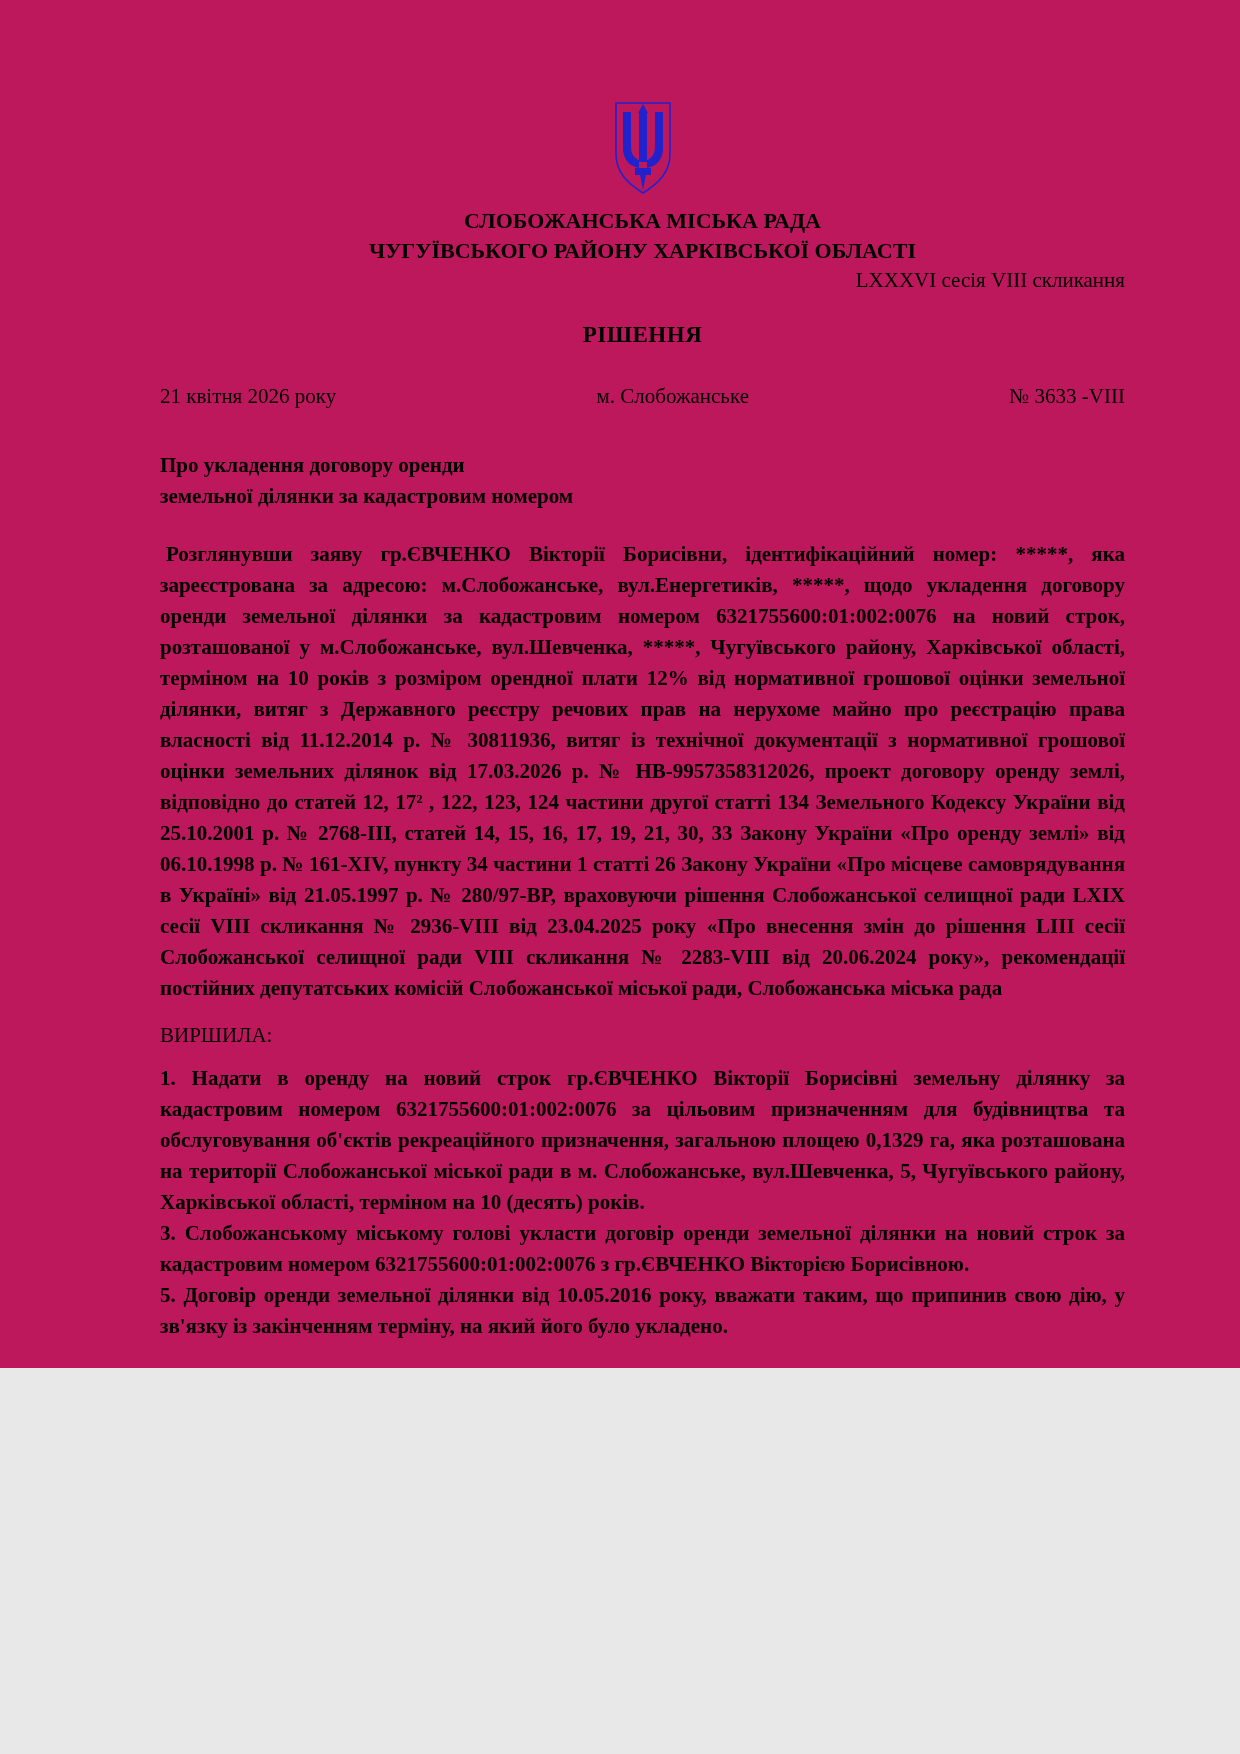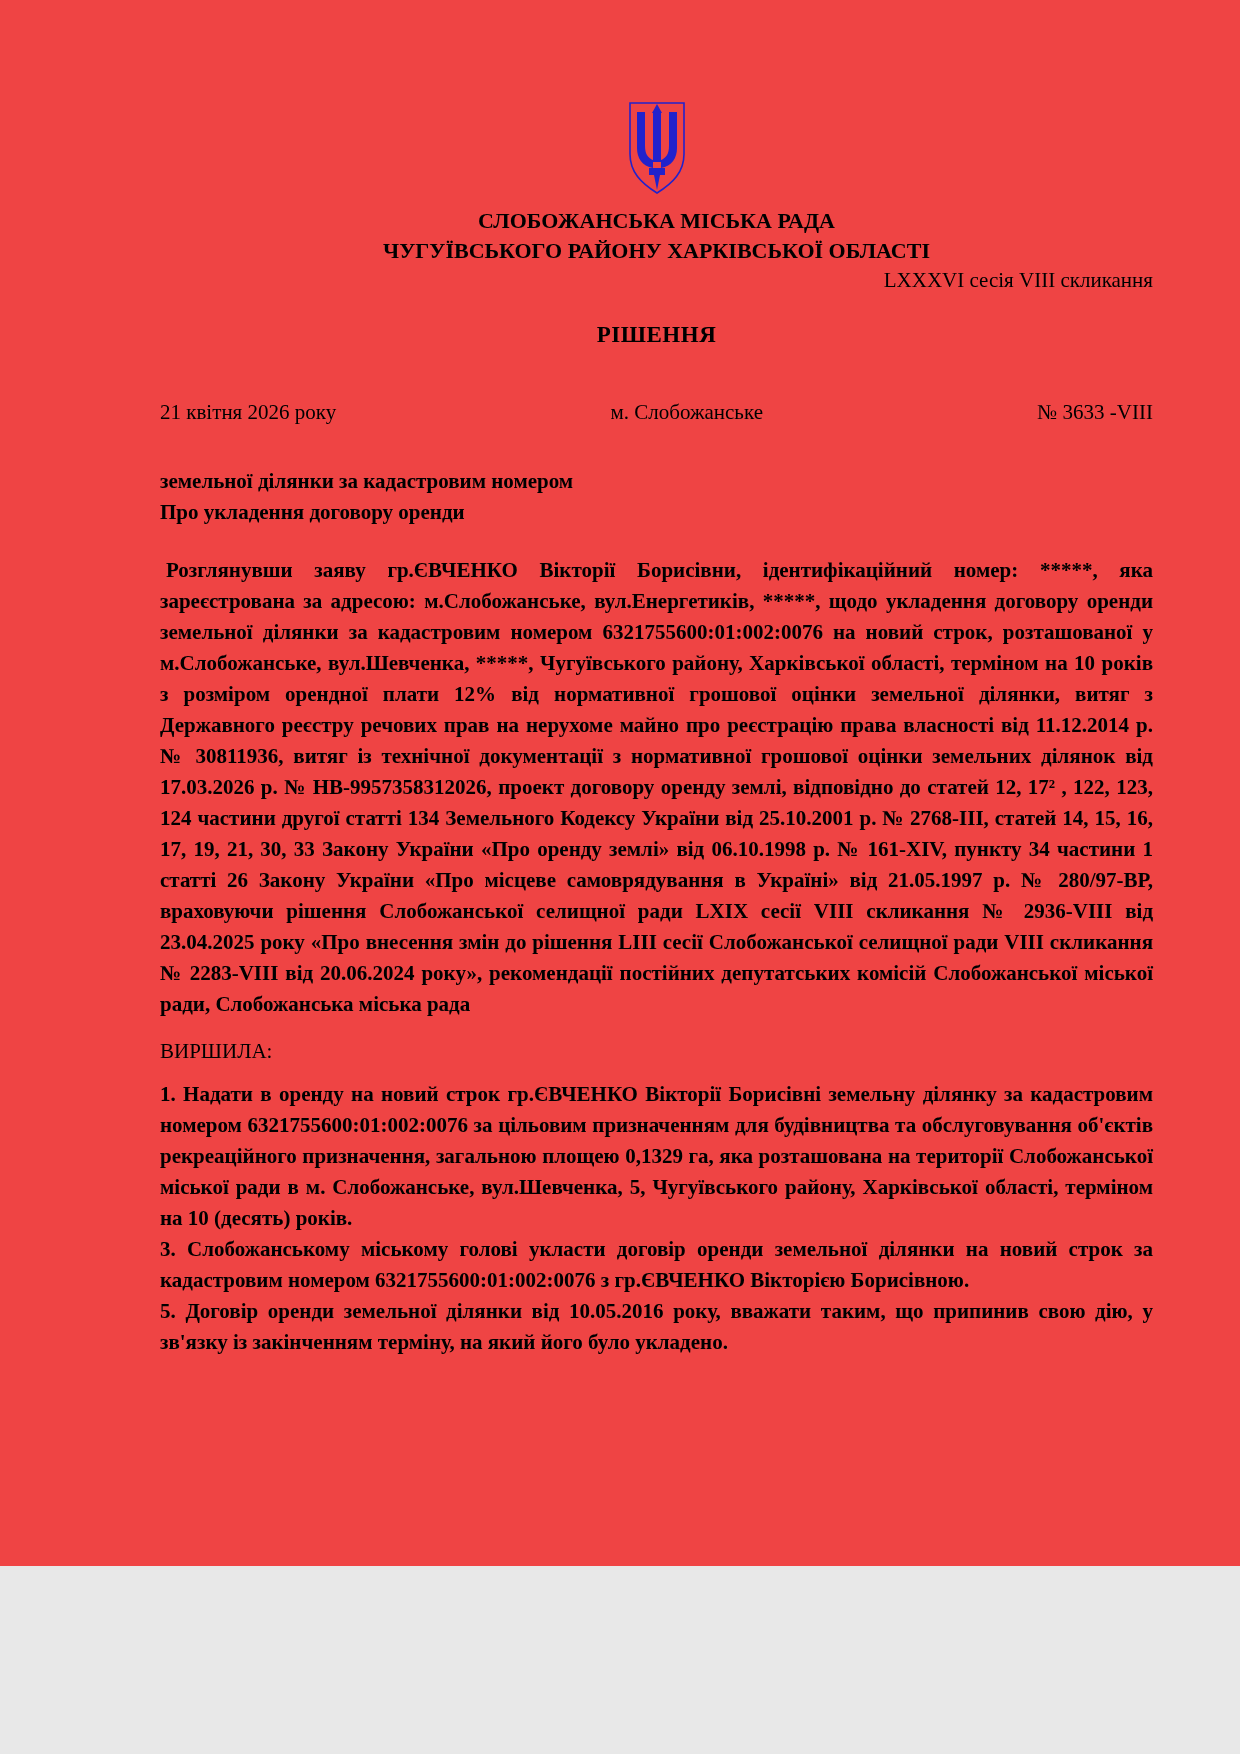--- a/index.html
+++ b/index.html
@@ -1,41 +1,41 @@
 <!DOCTYPE html>
 <html lang="uk"><head>
 <meta charset="utf-8">
 <style>
   html,body { margin:0; padding:0; background:#e8e8e8; }
   .page {
     position:relative;
-    width:1240px; height:1566px;
+    width:1240px; height:1368px;
     margin:0 auto;
-    background:#ef4444;
+    background:#be185d;
     color:#000000;
     font-family:"Liberation Serif","DejaVu Serif",serif;
     box-sizing:border-box;
-    padding:100px 87px 40px 160px;
+    padding:100px 115px 40px 160px;
     overflow:hidden;
   }
   .emblem { width:66px; margin:0 auto 10px auto; }
   .emblem svg { display:block; width:66px; height:96px; }
   .org-line1, .org-line2 {
     text-align:center; font-weight:bold; font-size:22px; line-height:30px;
   }
   .session-line {
     text-align:right; font-weight:normal; font-size:21px; line-height:28px;
   }
   .doc-title {
     text-align:center; font-weight:bold; font-size:23px; line-height:30px;
     margin-top:26px; letter-spacing:0.5px;
   }
   .meta-row {
     display:flex; justify-content:space-between; align-items:baseline;
-    margin-top:48px; font-size:21px; line-height:28px; font-weight:normal;
+    margin-top:32px; font-size:21px; line-height:28px; font-weight:normal;
   }
   .subject-block {
     margin-top:40px; font-weight:bold; font-size:21px; line-height:31px;
   }
   .body-par {
     margin:0; font-size:21px; line-height:31px; font-weight:bold;
     text-align:justify;
   }
   .preamble { margin-top:27px; text-indent:6px; }
   .body-par .reg { font-weight:bold; }
@@ -68,22 +68,22 @@
 
   <div class="doc-title">РІШЕННЯ</div>
 
   <div class="meta-row">
     <span>21 квітня 2026 року</span>
     <span>м. Слобожанське</span>
     <span>№ 3633 -VIII</span>
   </div>
 
   <div class="subject-block">
+    <div>Про укладення договору оренди</div>
     <div>земельної ділянки за кадастровим номером</div>
-    <div>Про укладення договору оренди</div>
   </div>
 
   <p class="body-par preamble"><span>Розглянувши заяву гр.ЄВЧЕНКО Вікторії Борисівни, ідентифікаційний номер: *****, яка зареєстрована за адресою: м.Слобожанське, вул.Енергетиків, *****, щодо укладення договору оренди земельної ділянки за кадастровим номером 6321755600:01:002:0076 на новий строк, розташованої у м.Слобожанське, вул.Шевченка, *****, Чугуївського району, Харківської області, терміном на 10 років з розміром орендної плати 12% від нормативної грошової оцінки земельної ділянки, витяг з Державного реєстру речових прав на нерухоме майно про реєстрацію права власності  від 11.12.2014 р. № 30811936,  витяг із технічної документації з нормативної грошової оцінки земельних ділянок від 17.03.2026 р.  № НВ-9957358312026, проект договору оренду землі, відповідно до  статей 12, 17² , 122, 123, 124 частини другої </span><span class="reg">статті 134 </span><span>Земельного Кодексу України від 25.10.2001 р. № 2768-ІІІ,  статей 14, 15, 16, 17, 19, 21, 30, 33 Закону України «Про оренду землі» від 06.10.1998 р. № 161-XIV, пункту 34 частини 1 статті 26 Закону України «Про місцеве самоврядування в Україні» від 21.05.1997 р. № 280/97-ВР, враховуючи рішення Слобожанської селищної ради LXIX сесії VIII скликання № 2936-VIII  від 23.04.2025 року «Про внесення змін до рішення LIII сесії Слобожанської селищної ради VIII скликання № 2283-VIII  від 20.06.2024 року», рекомендації постійних депутатських комісій Слобожанської міської ради, Слобожанська міська рада</span></p>
 
   <div class="resolved">ВИРШИЛА:</div>
 
   <div>
     <p class="body-par"><span>1. Надати в оренду на новий строк гр.ЄВЧЕНКО Вікторії Борисівні земельну ділянку за кадастровим номером 6321755600:01:002:0076 за цільовим призначенням </span><span class="reg">для будівництва та обслуговування об'єктів рекреаційного призначення, </span><span>загальною площею 0,1329 га, яка розташована на території Слобожанської міської ради в м. Слобожанське, вул.Шевченка, 5, Чугуївського району, Харківської області,  терміном на 10 (десять) років.</span></p>
     <p class="body-par"><span>3. Слобожанському міському голові укласти договір оренди земельної ділянки на новий строк за кадастровим номером 6321755600:01:002:0076 з гр.ЄВЧЕНКО Вікторією Борисівною.</span></p>
     <p class="body-par"><span>5. Договір оренди земельної ділянки від 10.05.2016 року, вважати таким, що припинив свою дію, у зв'язку із закінченням терміну, на який його було укладено.</span></p>

